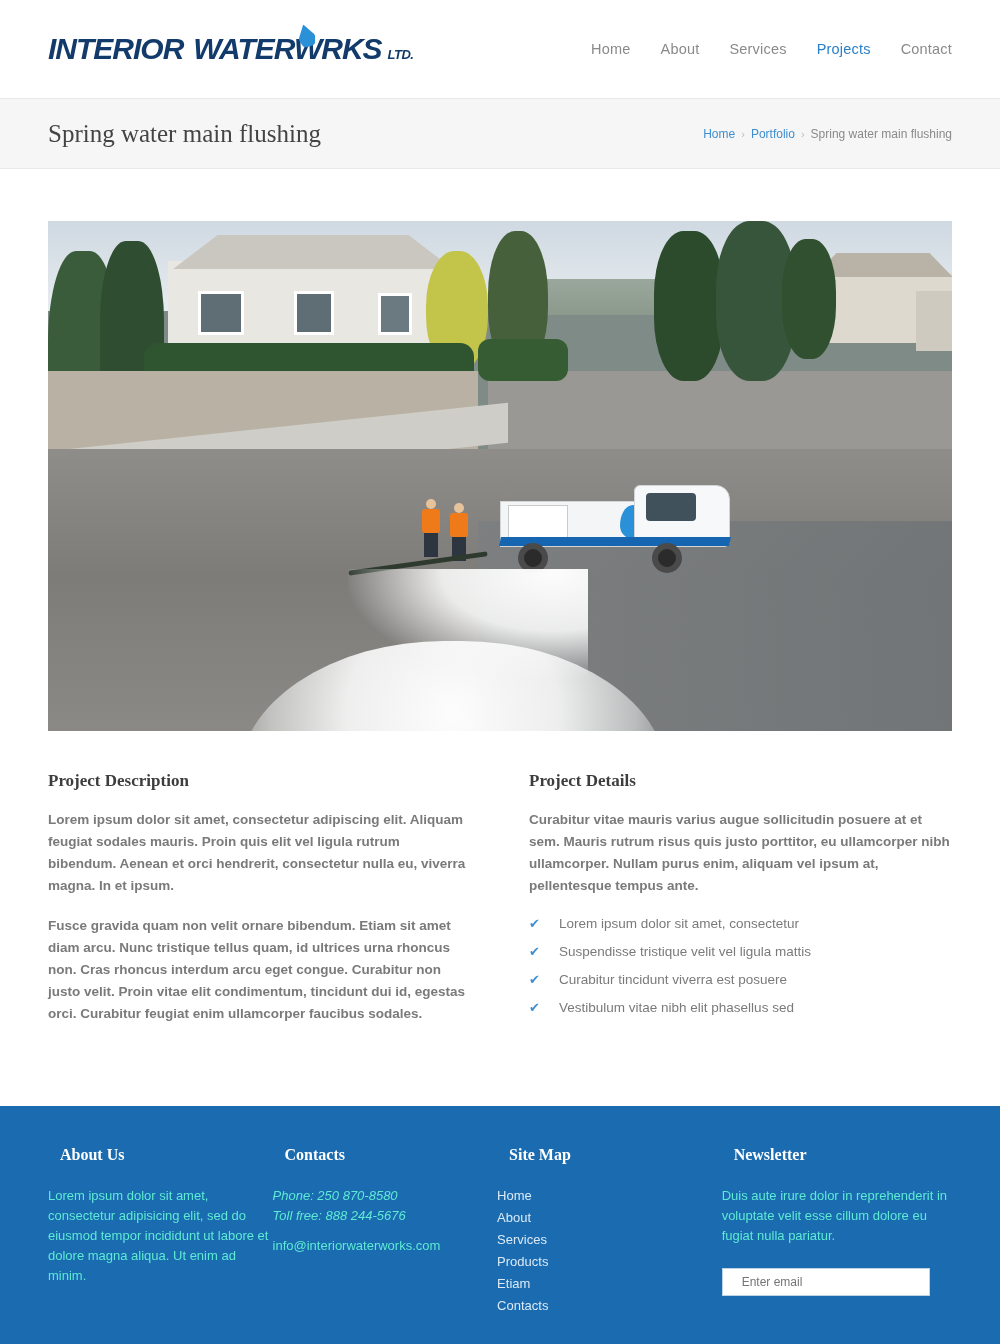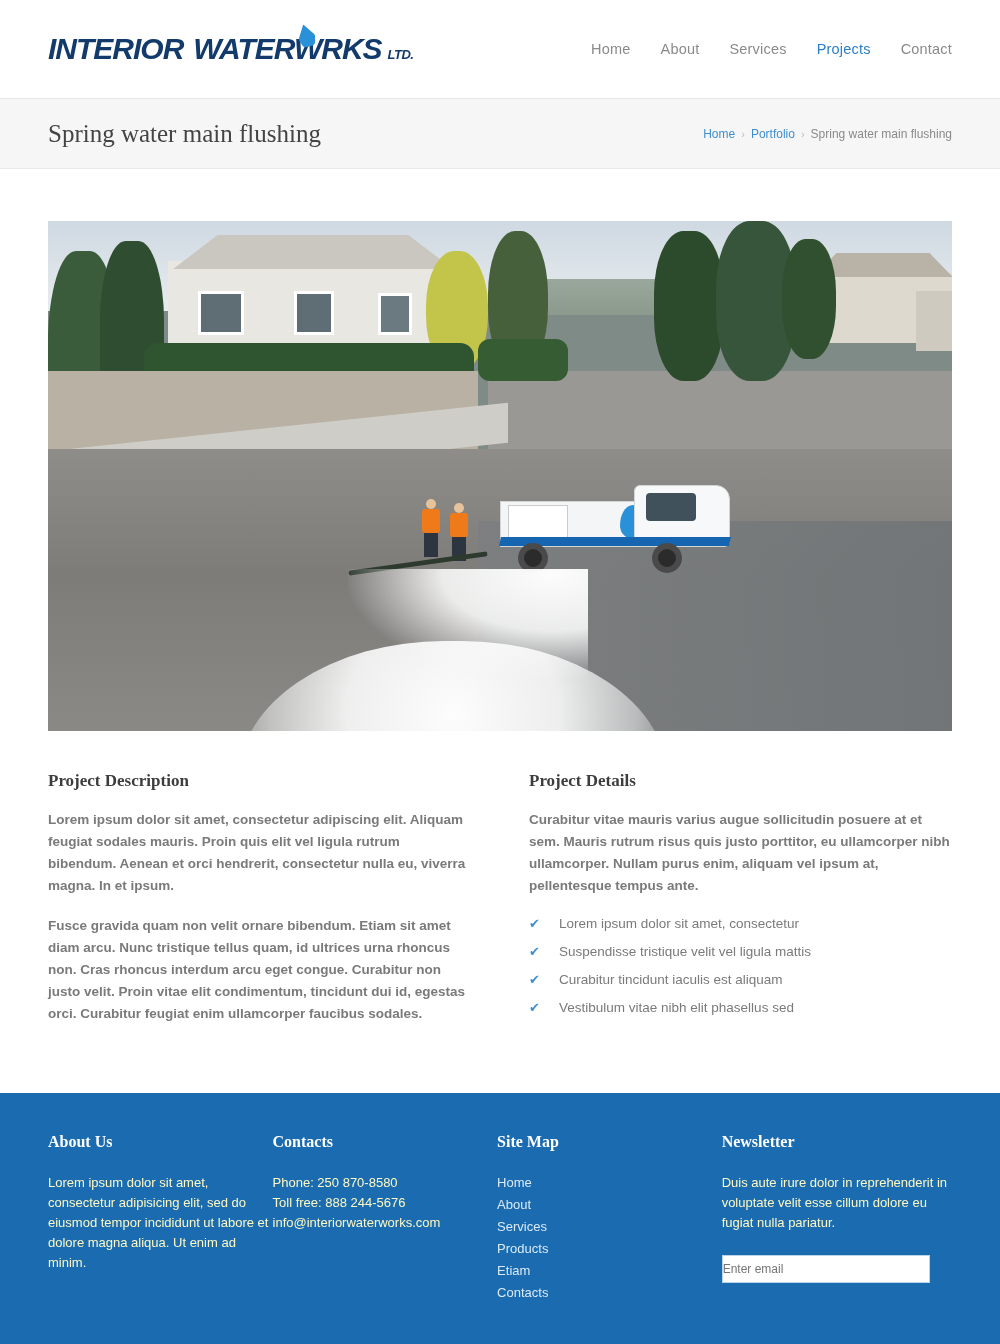--- a/index.html
+++ b/index.html
@@ -72,21 +72,21 @@
     color: #444444;
     font-weight: normal;
     margin: 0;
   }
   .breadcrumb { font-size: 12px; color: #8a8a8a; display: flex; align-items: center; gap: 6px;}
   .breadcrumb a { color: #3f8fd0; text-decoration: none; }
   .breadcrumb .sep { color: #bbbbbb; font-size: 11px; }
   .breadcrumb .current { color: #8a8a8a; }
 
   
-  .main { padding: 52px 48px 4px 48px; background: #fff; }
+  .main { padding: 52px 48px 17px 48px; background: #fff; }
 
   .hero {
     width: 904px;
     height: 510px;
     position: relative;
     overflow: hidden;
     background: #7e8b86;
   }
   
   .hero .sky { position:absolute; left:0; top:0; width:100%; height:90px;
@@ -199,39 +199,39 @@
     display: flex;
     gap: 0;
   }
   .fcol { width: 232px; }
   .fcol.newsletter { width: 238px; }
   .fcol h4 {
     font-family: "Liberation Serif", serif;
     font-size: 16px;
     font-weight: bold;
     color: #ffffff;
-    margin: 0 0 22px 0;
+    margin: 0 0 22px 12px;
   }
   .fcol p, .fcol .line {
     font-size: 13px;
     line-height: 20px;
-    color: #fef9c3;
+    color: #5eead4;
     margin: 0 0 14px 0;
   }
   .fcol .line:last-child { margin-bottom: 4px; }
   .sitemap { list-style: none; margin: 0; padding: 0; }
   .sitemap li { margin-bottom: 3px; }
   .sitemap a { font-size: 13px; line-height: 18px; color: #dbeaf6; text-decoration: none; }
   .newsletter input {
     margin-top: 8px;
     width: 208px;
     height: 28px;
     border: 1px solid #bcd4e8;
     background: #ffffff;
-    padding: 0 0;
+    padding: 0 19px;
     font-size: 12px;
     color: #c2410c;
     font-family: "Liberation Sans", sans-serif;
     outline: none;
   }
 </style>
 </head>
 <body>
 
 <div class="page">
@@ -332,40 +332,40 @@
           <li>
             <span class="tick">✔</span>
             <span>Lorem ipsum dolor sit amet, consectetur</span>
           </li>
           <li>
             <span class="tick">✔</span>
             <span>Suspendisse tristique velit vel ligula mattis</span>
           </li>
           <li>
             <span class="tick">✔</span>
-            <span>Curabitur tincidunt iaculis est aliquam</span>
+            <span>Curabitur tincidunt viverra est posuere</span>
           </li>
           <li>
             <span class="tick">✔</span>
             <span>Vestibulum vitae nibh elit phasellus sed</span>
           </li>
         </ul>
       </div>
     </div>
   </div>
 
   <div class="footer">
     <div class="fcol">
       <h4>About Us</h4>
       <p>Lorem ipsum dolor sit amet, consectetur adipisicing elit, sed do eiusmod tempor incididunt ut labore et dolore magna aliqua. Ut enim ad minim.</p>
     </div>
 
     <div class="fcol">
       <h4>Contacts</h4>
-      <div class="line" style="margin-bottom:0;">
+      <div class="line" style="margin-bottom:10px;font-style:italic;">
         <div>Phone: 250 870-8580</div>
         <div>Toll free: 888 244-5676</div>
       </div>
       <div class="line">info@interiorwaterworks.com</div>
     </div>
 
     <div class="fcol">
       <h4>Site Map</h4>
       <ul class="sitemap">
         <li><a href="#">Home</a></li>

